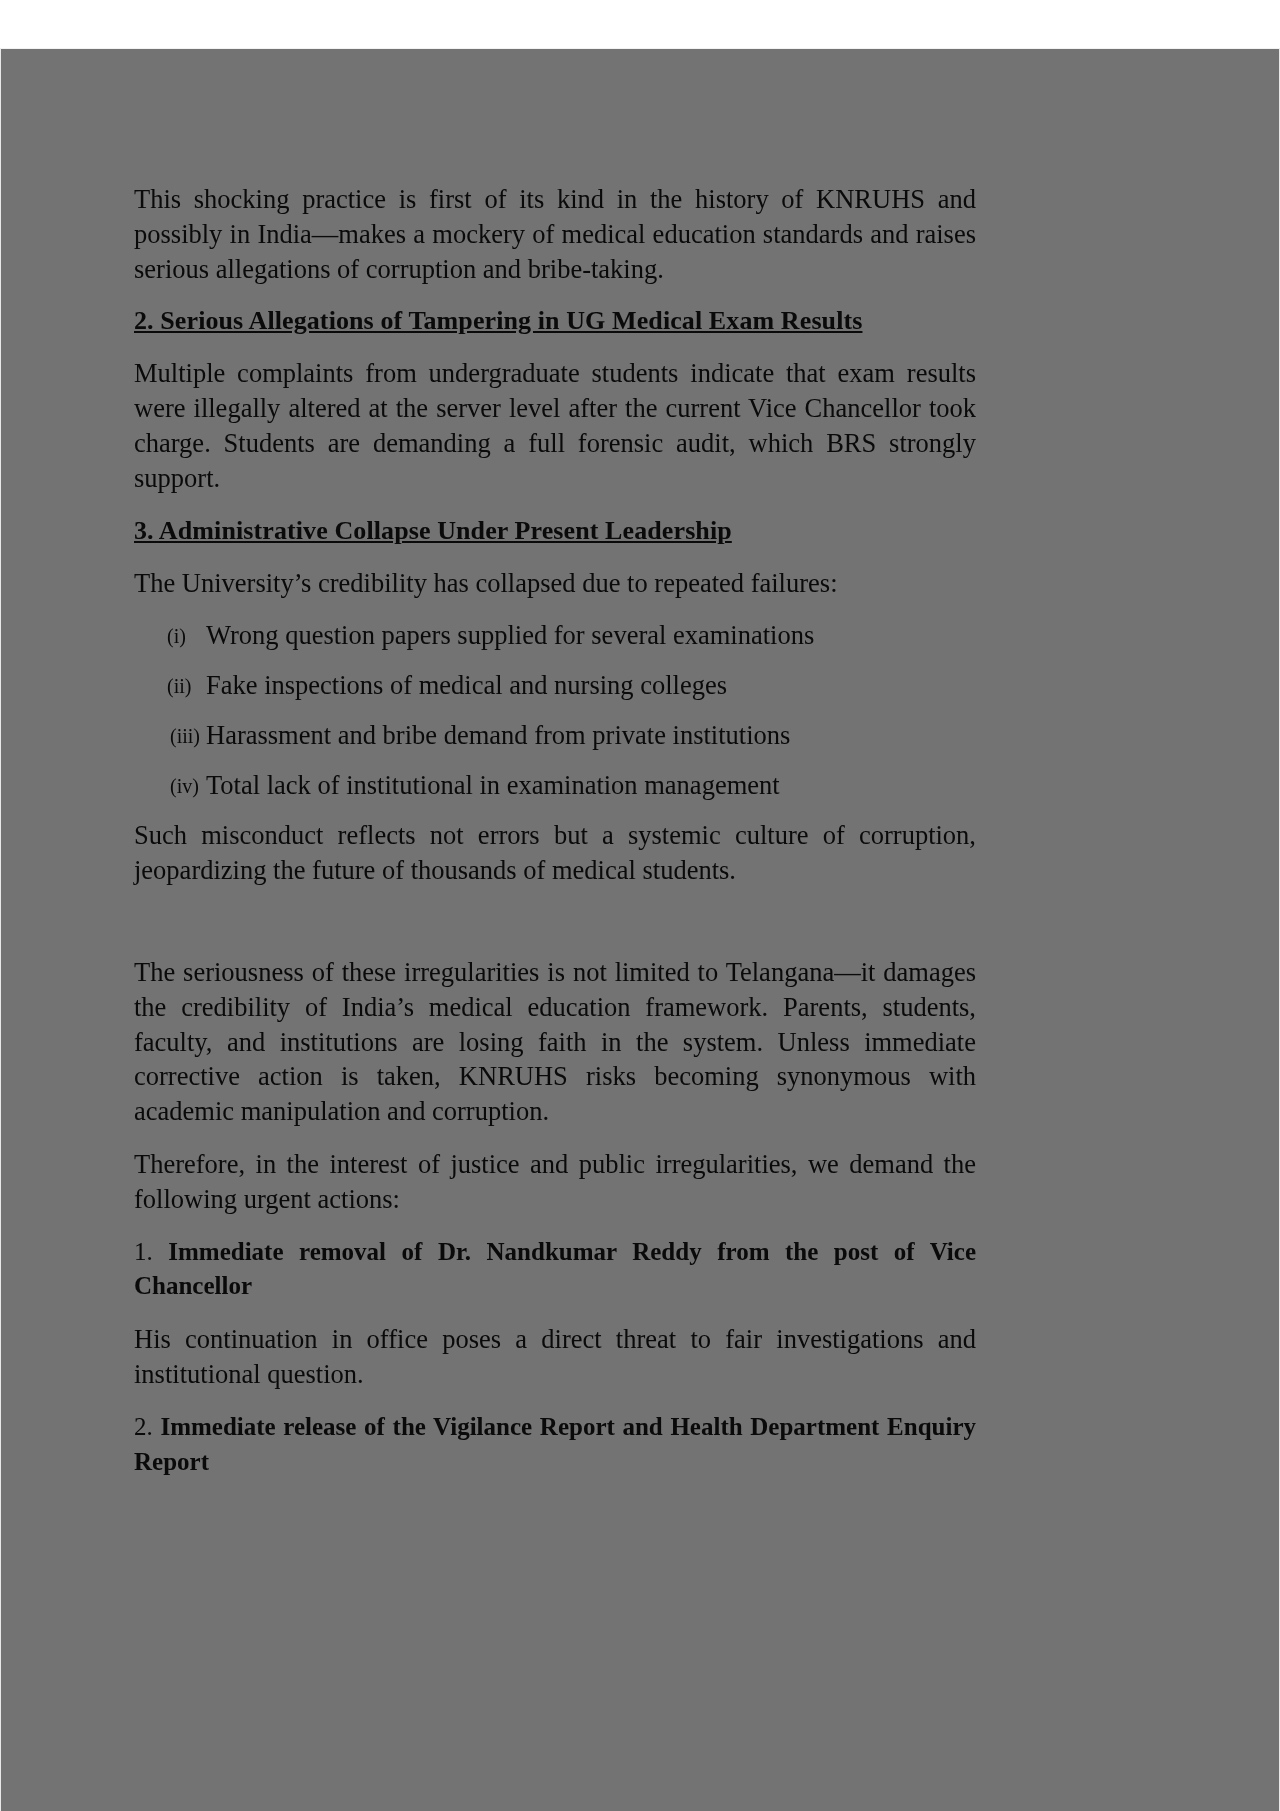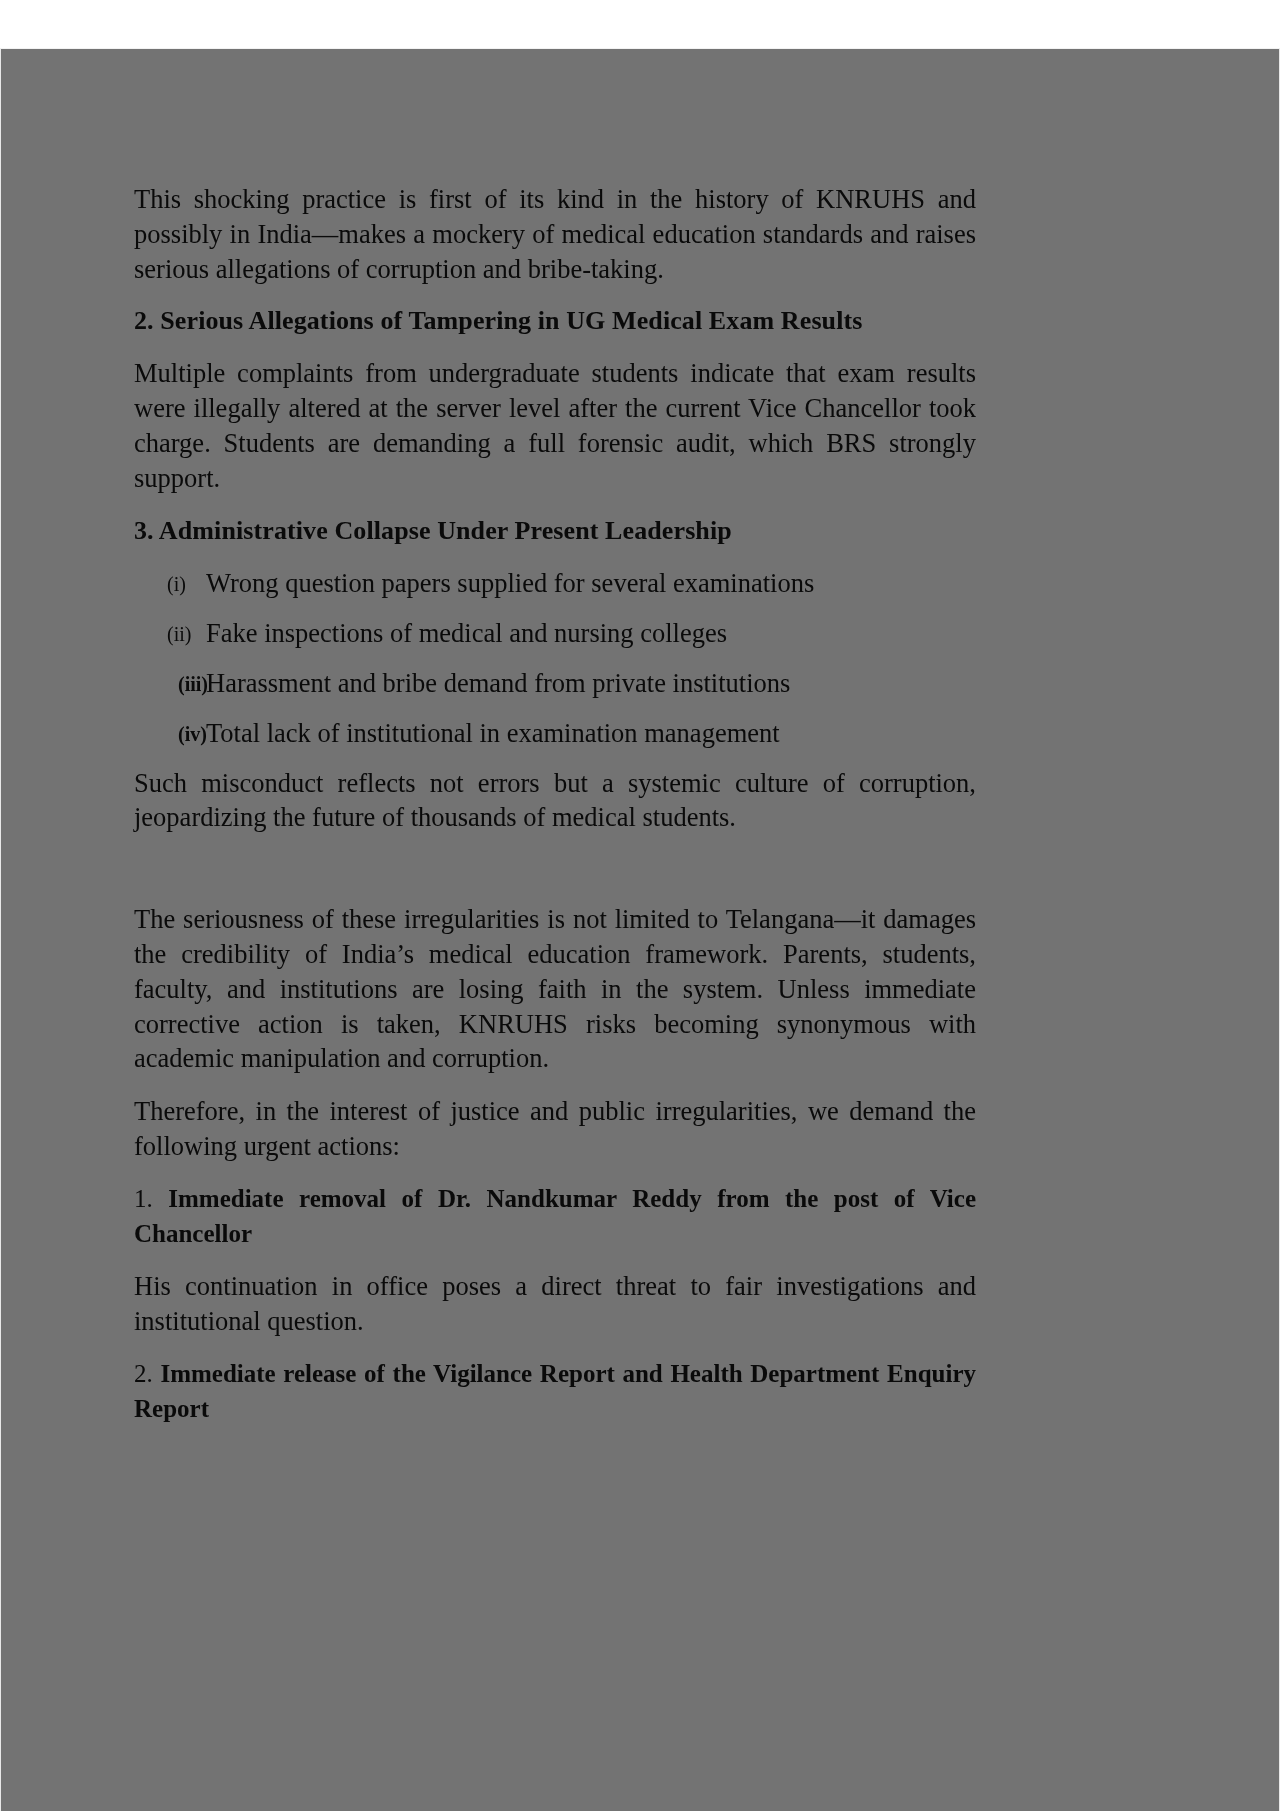--- a/index.html
+++ b/index.html
@@ -48,20 +48,21 @@
     margin-bottom: 18px;
     hyphens: none;
   }
 
   .heading {
     font-size: 26px;
     line-height: 34px;
     font-weight: bold;
     margin-bottom: 18px;
     letter-spacing: 0.1px;
+    text-decoration: underline;
   }
 
   .roman-list {
     list-style: none;
     padding: 0;
     margin: 0 0 16px 0;
   }
 
   .roman-item {
     position: relative;
@@ -77,22 +78,21 @@
     left: 33px;
     top: 3px;
     width: 56px;
     font-size: 20px;
     line-height: 30px;
     text-align: left;
     white-space: nowrap;
   }
 
   .roman-marker.narrow {
-    left: 44px;
-    font-weight: bold;
+    left: 36px;
   }
 
   .spacer-para {
     height: 49px;
   }
 
   .demand {
     font-size: 25px;
     line-height: 34.8px;
     text-align: justify;
@@ -115,20 +115,21 @@
   <div class="content">
 
     <p class="para">This shocking practice is first of its kind in the history of KNRUHS and possibly in India—makes a mockery of medical education standards and raises serious allegations of corruption and bribe-taking.</p>
 
     <h3 class="heading">2. Serious Allegations of Tampering in UG Medical Exam Results</h3>
 
     <p class="para">Multiple complaints from undergraduate students indicate that exam results were illegally altered at the server level after the current Vice Chancellor took charge. Students are demanding a full forensic audit, which BRS strongly support.</p>
 
     <h3 class="heading">3. Administrative Collapse Under Present Leadership</h3>
 
+    <p class="para">The University’s credibility has collapsed due to repeated failures:</p>
 
     <ul class="roman-list">
       <li class="roman-item">
         <span class="roman-marker">(i)</span>
         <span>Wrong question papers supplied for several examinations</span>
       </li>
       <li class="roman-item">
         <span class="roman-marker">(ii)</span>
         <span>Fake inspections of medical and nursing colleges</span>
       </li>

